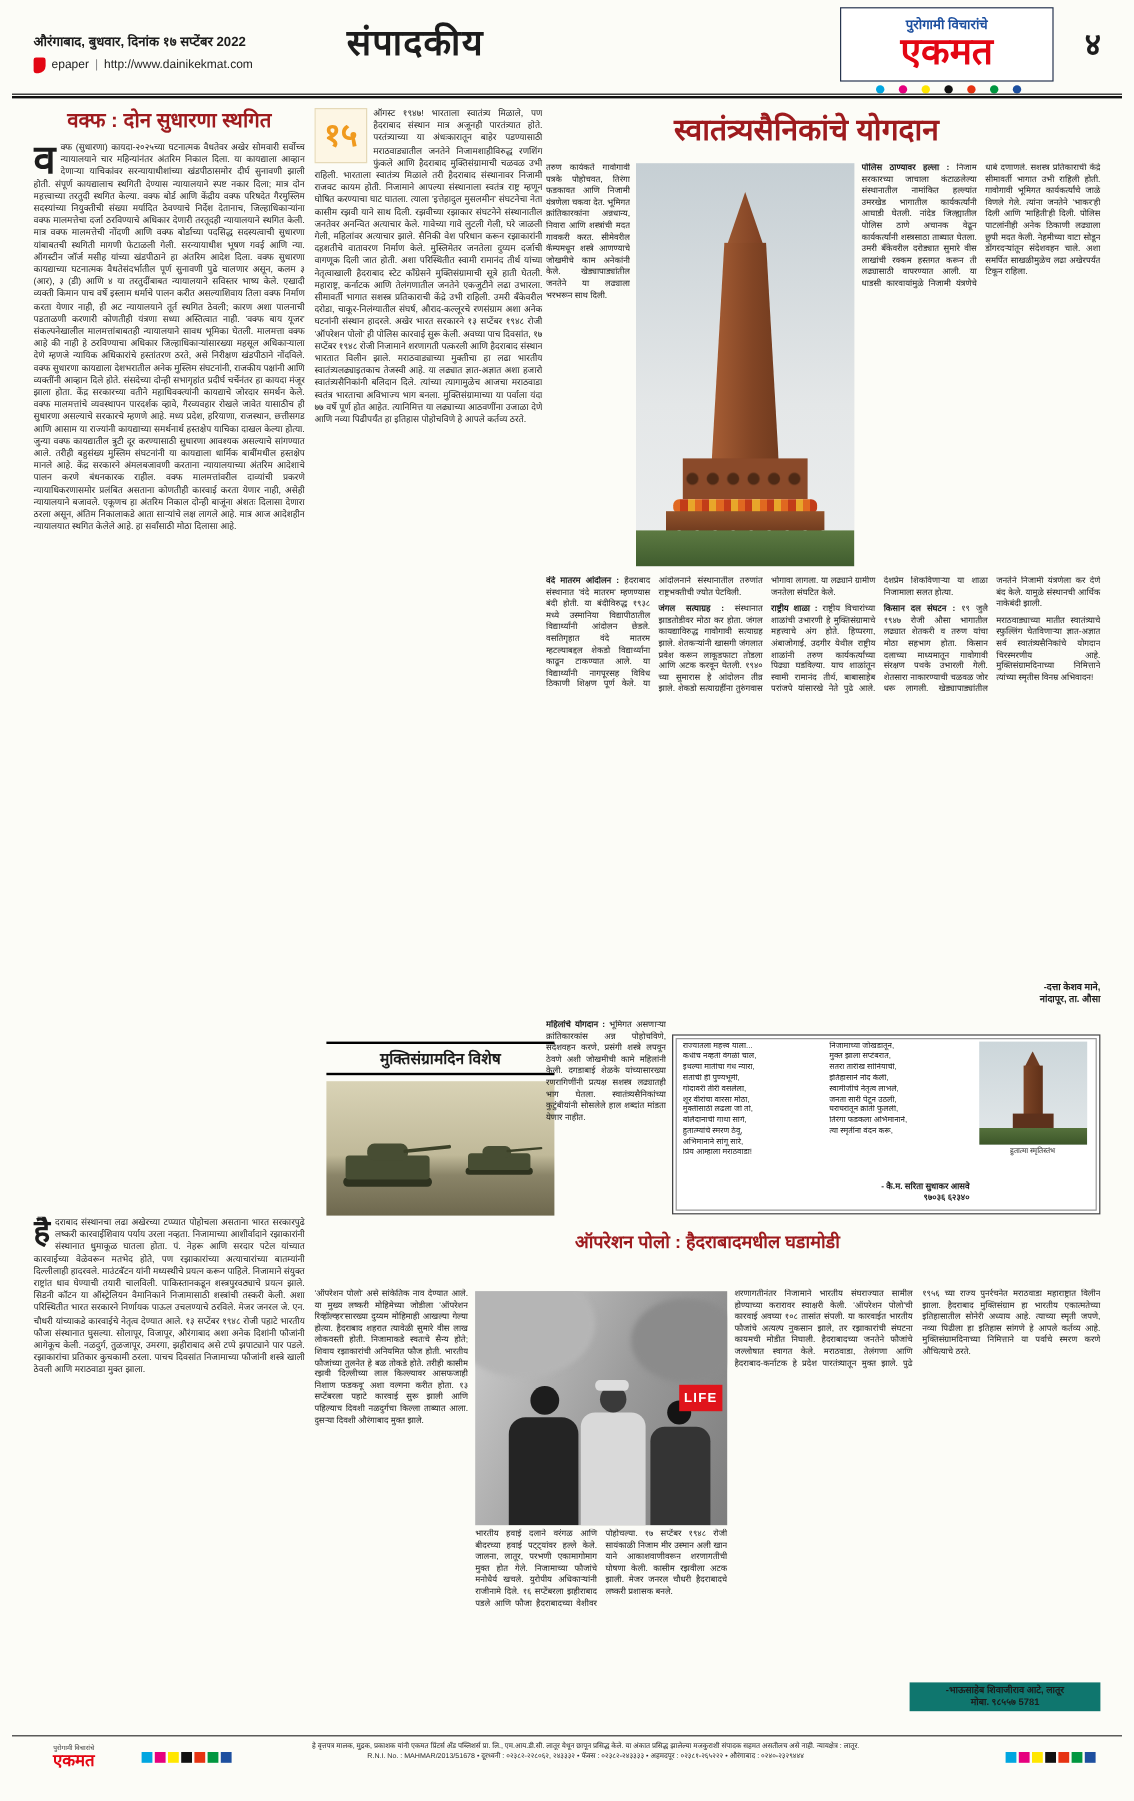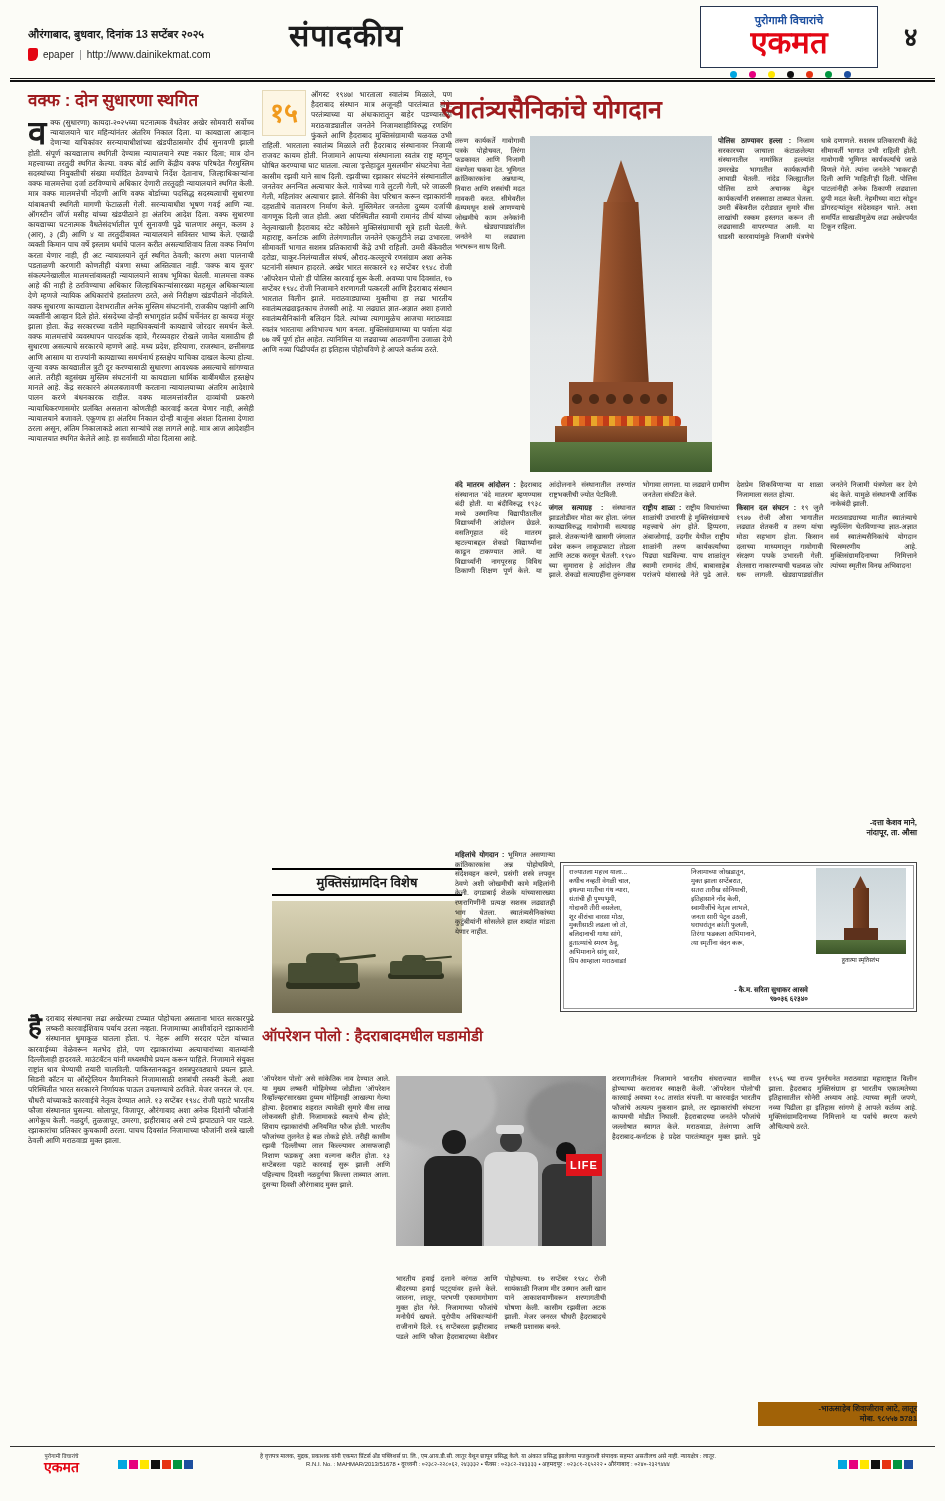--- a/index.html
+++ b/index.html
@@ -1,21 +1,21 @@
 <!DOCTYPE html>
 <html><head>
 <meta charset="utf-8">
 <style>
   *{margin:0;padding:0;box-sizing:border-box;}
   html,body{width:945px;height:1501px;}
   body{position:relative;background:#fcfcf7;color:#1c1c1c;font-family:"Liberation Sans","DejaVu Sans",sans-serif;overflow:hidden;}
   .abs{position:absolute;}
   .body-txt{font-size:7.4px;line-height:10.2px;text-align:justify;overflow:hidden;}
   .small-txt{font-size:7px;line-height:9.6px;text-align:justify;overflow:hidden;}
-  .headline{color:#9e1b1e;font-weight:bold;text-align:left;}
+  .headline{color:#9e1b1e;font-weight:bold;text-align:center;}
   b.subhead{font-weight:bold;}
   
   .date-line{left:28px;top:26px;font-size:11px;font-weight:bold;}
   .epaper-row{left:28px;top:48px;font-size:10px;display:flex;align-items:center;gap:5px;}
   .epaper-flag{width:10px;height:13px;background:#e30613;border-radius:2px 2px 6px 2px;display:inline-block;}
   .epaper-sep{color:#888;}
   .section-title{left:226px;top:14px;width:240px;text-align:center;font-size:30px;font-weight:bold;letter-spacing:1px;}
   .masthead-box{left:700px;top:6px;width:178px;height:62px;border:1.5px solid #27354f;text-align:center;padding-top:5px;background:#fff;}
   .masthead-tagline{color:#1d4f9f;font-size:11px;font-weight:bold;}
   .masthead-name{color:#e30613;font-size:31px;font-weight:800;line-height:32px;}
@@ -66,51 +66,51 @@
   .poem-photo>div{position:absolute;}
   .pm-tip{left:50%;margin-left:-7px;bottom:64px;width:14px;height:14px;clip-path:polygon(50% 0,100% 100%,0 100%);background:#6e3b22;}
   .pm-shaft{left:50%;margin-left:-8px;bottom:24px;width:16px;height:42px;background:linear-gradient(90deg,#7d4526,#5f3018);}
   .pm-base{left:50%;margin-left:-17px;bottom:14px;width:34px;height:12px;background:#5d311c;}
   .pm-green{left:0;bottom:0;width:100%;height:14px;background:linear-gradient(180deg,#55713c,#3c5629);}
   .poem-caption{font-size:6px;line-height:8px;margin-top:2px;}
   .poem-byline{position:absolute;right:108px;bottom:8px;text-align:right;font-size:7px;font-weight:bold;line-height:9px;}
   
   .art4-intro{left:28px;top:1014px;width:226px;height:424px;}
   .art4-head{left:262px;top:1020px;width:655px;font-size:15px;line-height:32px;}
-  .bw-photo{left:396px;top:1076px;width:210px;height:170px;overflow:hidden;background:linear-gradient(115deg,#cfcfcf,#9a9a9a 55%,#7d7d7d);}
+  .bw-photo{left:396px;top:1076px;width:210px;height:195px;overflow:hidden;background:linear-gradient(115deg,#cfcfcf,#9a9a9a 55%,#7d7d7d);}
   .bw-photo>div{position:absolute;}
   .bw-blob1{left:-20px;top:-18px;width:120px;height:90px;border-radius:50%;background:#b5b5b5;filter:blur(2px);}
   .bw-blob2{right:-10px;top:6px;width:90px;height:70px;border-radius:50%;background:#8b8b8b;filter:blur(2px);}
   .bw-f1-head{left:46px;bottom:92px;width:24px;height:24px;border-radius:50%;background:#1d1d1d;}
   .bw-f1-body{left:28px;bottom:0;width:58px;height:90px;border-radius:14px 14px 0 0;background:#242424;}
   .bw-f2-cap{left:100px;bottom:112px;width:28px;height:9px;border-radius:4px;background:#ddd;}
   .bw-f2-head{left:104px;bottom:94px;width:22px;height:22px;border-radius:50%;background:#3a3a3a;}
   .bw-f2-body{left:88px;bottom:0;width:54px;height:94px;border-radius:12px 12px 0 0;background:#d9d9d9;}
   .bw-f3-head{left:160px;bottom:84px;width:20px;height:20px;border-radius:50%;background:#141414;}
   .bw-f3-body{left:146px;bottom:0;width:50px;height:82px;border-radius:12px 12px 0 0;background:#343434;}
   .life-badge{right:4px;top:78px;width:36px;height:22px;background:#e0141b;color:#fff;font-weight:800;font-size:11px;letter-spacing:1px;display:flex;align-items:center;justify-content:center;}
   .art4-colA{left:262px;top:1074px;width:128px;height:366px;}
   .art4-colBC{left:396px;top:1274px;width:210px;height:166px;column-count:2;column-gap:7px;}
   .art4-colD{left:612px;top:1074px;width:305px;height:366px;column-count:2;column-gap:8px;}
-  .art4-byline{left:758px;top:1402px;width:159px;background:#a16207;text-align:right;font-size:7.8px;font-weight:bold;line-height:10px;padding:2px 0;}
+  .art4-byline{left:758px;top:1402px;width:159px;background:#0f766e;text-align:center;font-size:7.8px;font-weight:bold;line-height:10px;padding:2px 0;}
   
   .footer-rule{left:10px;top:1446px;width:925px;height:1px;background:#333;}
   .footer-logo{left:14px;top:1452px;width:95px;text-align:center;}
   .footer-logo .f-tag{font-size:5.5px;color:#333;}
   .footer-logo .f-name{color:#e30613;font-weight:800;font-size:14px;line-height:15px;}
   .swatch-row{display:flex;gap:2px;}
   .swatch-row span{width:9px;height:9px;display:inline-block;}
   .lsw{left:118px;top:1460px;}
   .rsw{left:838px;top:1460px;}
   .fine-print{left:208px;top:1452px;width:560px;font-size:5.9px;line-height:8px;text-align:center;color:#222;}
 </style>
 </head>
 <body>
 
-<div class="abs date-line">औरंगाबाद, बुधवार, दिनांक 13 सप्टेंबर २०२५</div>
+<div class="abs date-line">औरंगाबाद, बुधवार, दिनांक १७ सप्टेंबर 2022</div>
 <div class="abs epaper-row">
   <span class="epaper-flag"></span>
   <span style="font-weight:normal;">epaper</span>
   <span class="epaper-sep">|</span>
   <span>http://www.dainikekmat.com</span>
 </div>
 <div class="abs section-title">संपादकीय</div>
 <div class="abs masthead-box">
   <div class="masthead-tagline">पुरोगामी विचारांचे</div>
   <div class="masthead-name">एकमत</div>

